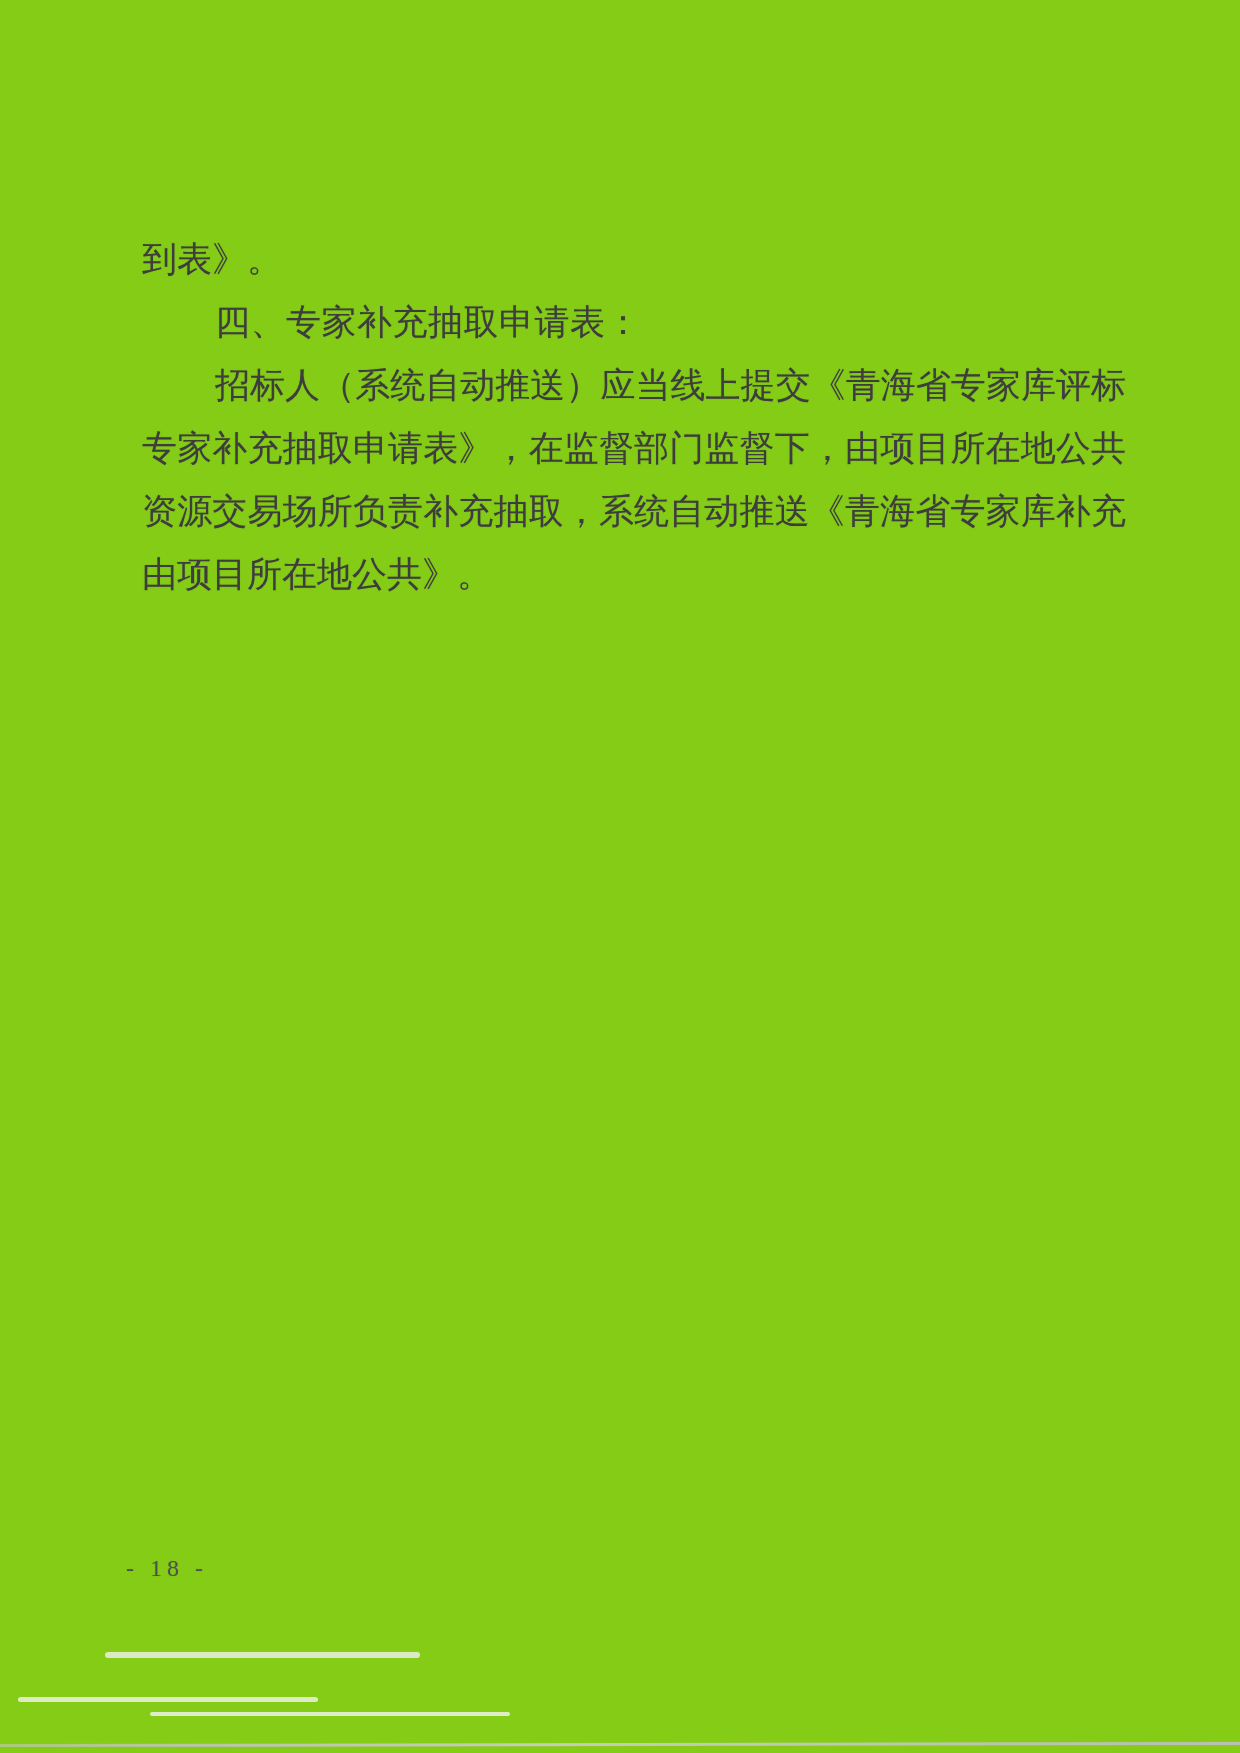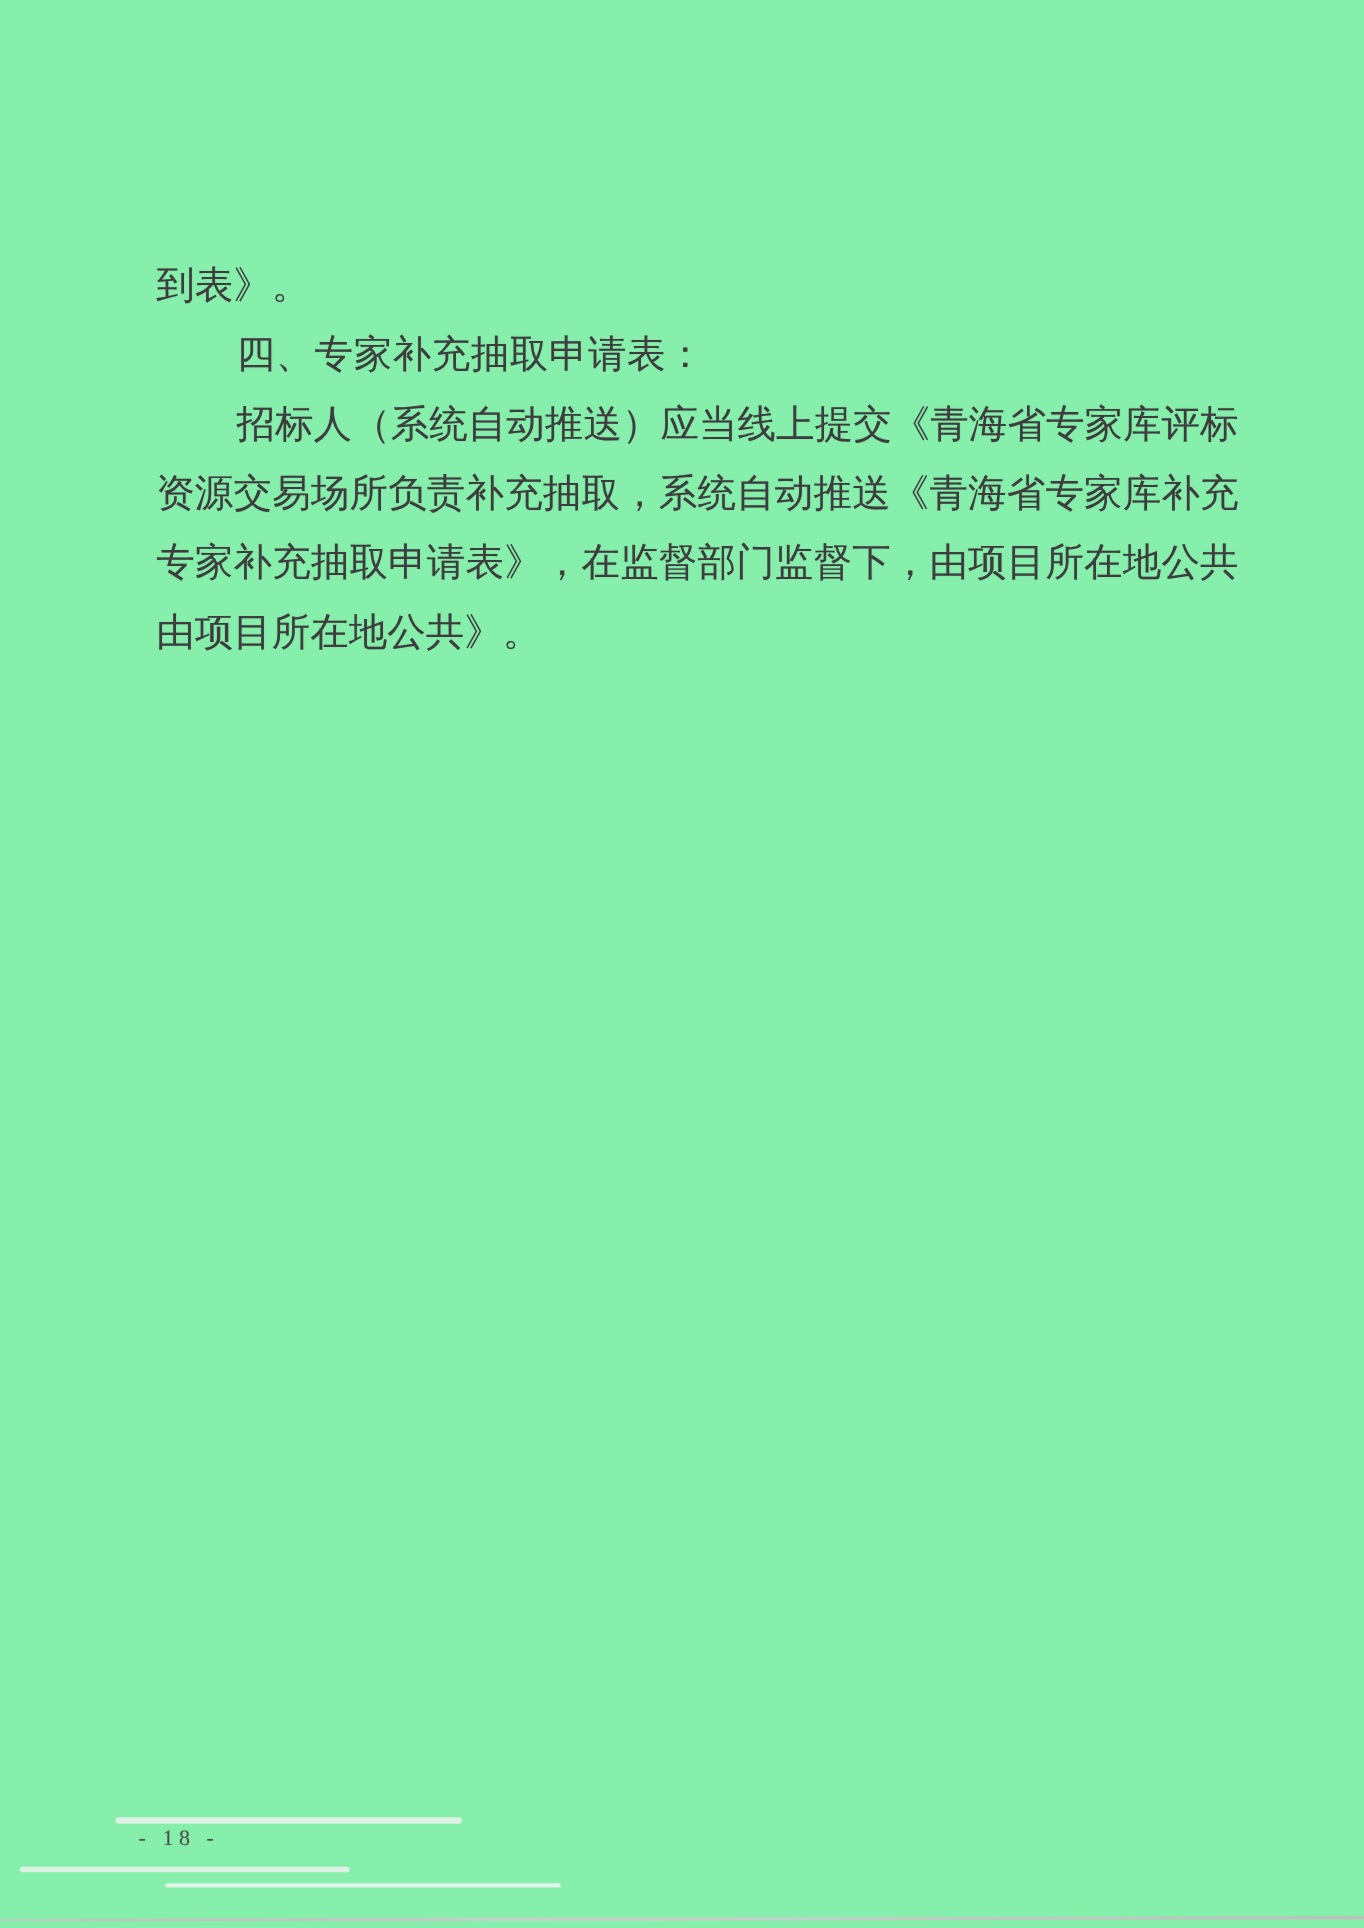--- a/index.html
+++ b/index.html
@@ -38,22 +38,22 @@
     white-space: normal;
     text-align: justify;
     text-align-last: justify;
   }
   .heading {
     letter-spacing: 0.5px;
   }
   .page-number {
     position: absolute;
     left: 126px;
-    top: 1655px;
-    font-size: 20px;
+    top: 1552px;
+    font-size: 24px;
     line-height: 32px;
     letter-spacing: 5px;
     color: #4f4f4f;
     text-shadow: 0 0 1px rgba(80, 80, 80, 0.3);
   }
   
   .scan-edge {
     position: absolute;
     left: 0;
     top: 1743px;
@@ -72,28 +72,28 @@
     border-radius: 4px;
     pointer-events: none;
   }
   .s1 { left: 105px; top: 1652px; width: 315px; height: 6px; background: #f1f1f1; opacity: 0.8; }
   .s2 { left: 18px;  top: 1697px; width: 300px; height: 5px; background: #f3f3f3; opacity: 0.8; }
   .s3 { left: 150px; top: 1712px; width: 360px; height: 4px; background: #f5f5f5; opacity: 0.8; }
 </style>
 </head>
 <body>
 
-<div class="page" style="background: #86efac; color: rgb(61, 61, 61);">
+<div class="page" style="background: #84cc16; color: rgb(61, 61, 61);">
 
   <main class="text-block">
     <p class="line">到表》。</p>
     <p class="line indent heading">四、专家补充抽取申请表：</p>
     <p class="line indent just">招标人（系统自动推送）应当线上提交《青海省专家库评标</p>
+    <p class="line just">专家补充抽取申请表》，在监督部门监督下，由项目所在地公共</p>
     <p class="line just">资源交易场所负责补充抽取，系统自动推送《青海省专家库补充</p>
-    <p class="line just">专家补充抽取申请表》，在监督部门监督下，由项目所在地公共</p>
     <p class="line">由项目所在地公共》。</p>
   </main>
 
   <div class="page-number">- 18 -</div>
 
   <div class="scan-edge"></div>
   <div class="smudge s1"></div>
   <div class="smudge s2"></div>
   <div class="smudge s3"></div>
 

